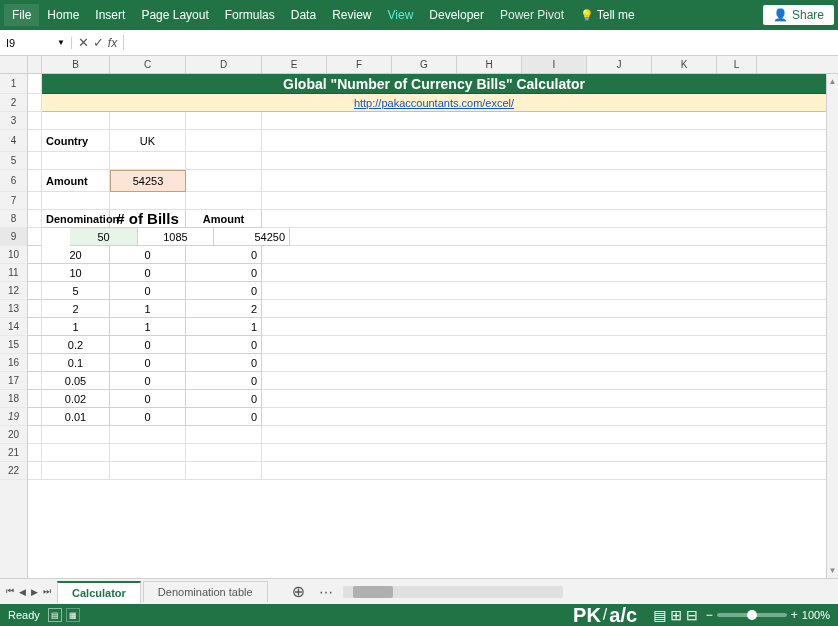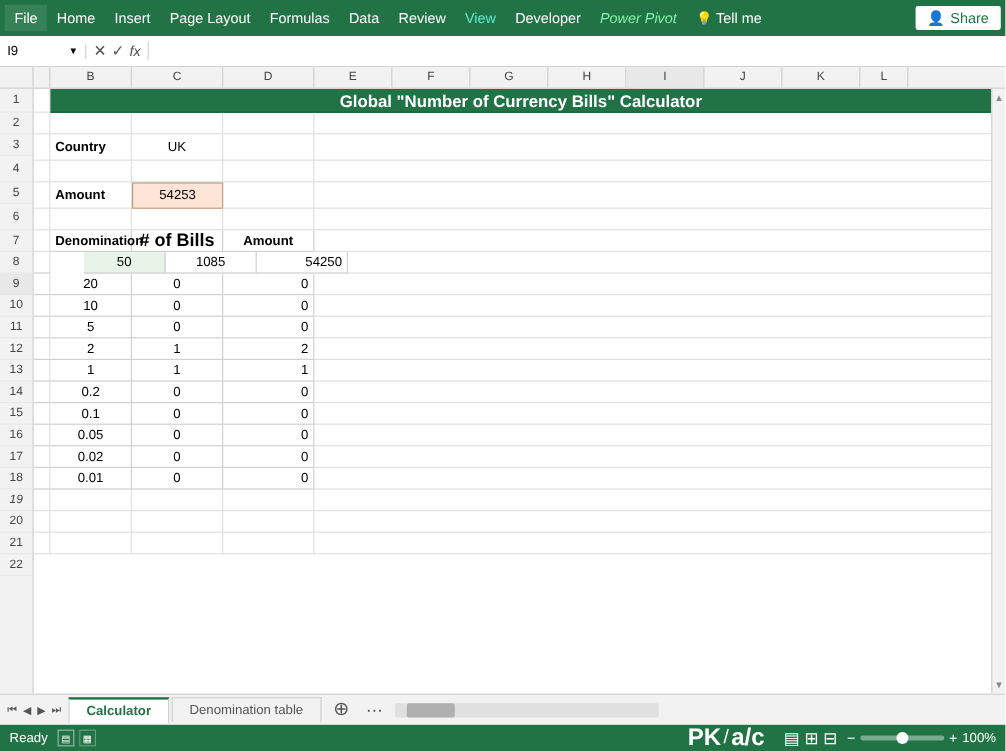--- a/index.html
+++ b/index.html
@@ -11,21 +11,21 @@
 <div style="display:flex; background:#217346; height:30px; align-items:center; padding:0 4px; gap:0;">
   <span style="color:#fff;padding:4px 8px;font-size:12px;cursor:pointer;background:rgba(255,255,255,0.1);">File</span>
   <span style="color:#fff;padding:4px 8px;font-size:12px;cursor:pointer;">Home</span>
   <span style="color:#fff;padding:4px 8px;font-size:12px;cursor:pointer;">Insert</span>
   <span style="color:#fff;padding:4px 8px;font-size:12px;cursor:pointer;">Page Layout</span>
   <span style="color:#fff;padding:4px 8px;font-size:12px;cursor:pointer;">Formulas</span>
   <span style="color:#fff;padding:4px 8px;font-size:12px;cursor:pointer;">Data</span>
   <span style="color:#fff;padding:4px 8px;font-size:12px;cursor:pointer;">Review</span>
   <span style="color:#5eead4;padding:4px 8px;font-size:12px;cursor:pointer;">View</span>
   <span style="color:#fff;padding:4px 8px;font-size:12px;cursor:pointer;">Developer</span>
-  <span style="color:#86efac;padding:4px 8px;font-size:12px;cursor:pointer;font-style:italic;">Power Pivot</span>
+  <span style="color:#e5e5e5;padding:4px 8px;font-size:12px;cursor:pointer;">Power Pivot</span>
   <span style="color:#fff;padding:4px 8px;font-size:12px;cursor:pointer;display:flex;align-items:center;gap:3px;">
     <span style="font-size:11px;">💡</span>
     <span>Tell me</span>
   </span>
   <span style="margin-left:auto;background:#fff;color:#217346;border:none;padding:3px 10px;border-radius:2px;font-size:12px;cursor:pointer;display:flex;align-items:center;gap:4px;">
     <span>👤</span>
     <span>Share</span>
   </span>
 </div>
 
@@ -90,20 +90,26 @@
 
     <div style="flex:1;display:flex;flex-direction:column;overflow:hidden;">
 
       <div style="display:flex;min-height:20px;height:20px;">
         <div style="width:14px;min-width:14px;border-right:1px solid #e0e0e0;border-bottom:1px solid #e0e0e0;"></div>
         <div style="width:796px;background:#217346;color:#fff;font-size:14px;font-weight:bold;display:flex;align-items:center;justify-content:center;border-bottom:1px solid #1a5c38;">
           <span>Global "Number of Currency Bills" Calculator</span>
         </div>
       </div>
 
+      <div style="display:flex;min-height:18px;height:18px;">
+        <div style="width:14px;min-width:14px;border-right:1px solid #e0e0e0;border-bottom:1px solid #e0e0e0;"></div>
+        <div style="width:796px;background:#fff2cc;color:#1155cc;font-size:11px;display:flex;align-items:center;justify-content:center;border-bottom:1px solid #d0c090;text-decoration:underline;cursor:pointer;">
+          <span>http://pakaccountants.com/excel/</span>
+        </div>
+      </div>
 
       <div style="display:flex;min-height:18px;height:18px;">
         <div style="width:14px;min-width:14px;border-right:1px solid #e0e0e0;border-bottom:1px solid #e0e0e0;"></div>
         <div style="width:68px;border-right:1px solid #e0e0e0;border-bottom:1px solid #e0e0e0;"></div>
         <div style="width:76px;border-right:1px solid #e0e0e0;border-bottom:1px solid #e0e0e0;"></div>
         <div style="width:76px;border-right:1px solid #e0e0e0;border-bottom:1px solid #e0e0e0;"></div>
         <div style="flex:1;border-bottom:1px solid #e0e0e0;"></div>
       </div>
 
       <div style="display:flex;min-height:22px;height:22px;">
@@ -258,21 +264,21 @@
 </div>
 
 <div style="display:flex;align-items:center;background:#f2f2f2;border-top:1px solid #d0d0d0;height:26px;">
   <div style="display:flex;align-items:center;padding:0 4px;gap:1px;">
     <span style="color:#555;font-size:9px;cursor:pointer;padding:2px;">⏮</span>
     <span style="color:#555;font-size:9px;cursor:pointer;padding:2px;">◀</span>
     <span style="color:#555;font-size:9px;cursor:pointer;padding:2px;">▶</span>
     <span style="color:#555;font-size:9px;cursor:pointer;padding:2px;">⏭</span>
   </div>
   <div style="padding:4px 14px;font-size:11px;cursor:pointer;border:1px solid #d0d0d0;border-bottom:none;margin-right:2px;background:#fff;color:#217346;font-weight:bold;border-top:2px solid #217346;">Calculator</div>
-  <div style="padding:4px 14px;font-size:11px;cursor:pointer;border:1px solid #d0d0d0;border-bottom:none;margin-right:2px;background:#f2f2f2;color:#555;">Denomination table</div>
+  <div style="padding:4px 14px;font-size:11px;cursor:pointer;border:1px solid #d0d0d0;border-bottom:none;margin-right:16px;background:#f2f2f2;color:#555;">Denomination table</div>
   <div style="color:#555;font-size:16px;cursor:pointer;padding:0 8px;line-height:1;">⊕</div>
 
   <div style="color:#555;font-size:14px;cursor:pointer;padding:0 6px;">⋯</div>
 
   <div style="margin-left:4px;flex:1;max-width:220px;height:12px;background:#e0e0e0;border-radius:2px;position:relative;">
     <div style="width:40px;height:12px;background:#b0b0b0;border-radius:2px;position:absolute;left:10px;"></div>
   </div>
 
   <div style="margin-left:auto;display:flex;align-items:center;gap:4px;padding:0 8px;">
   </div>

